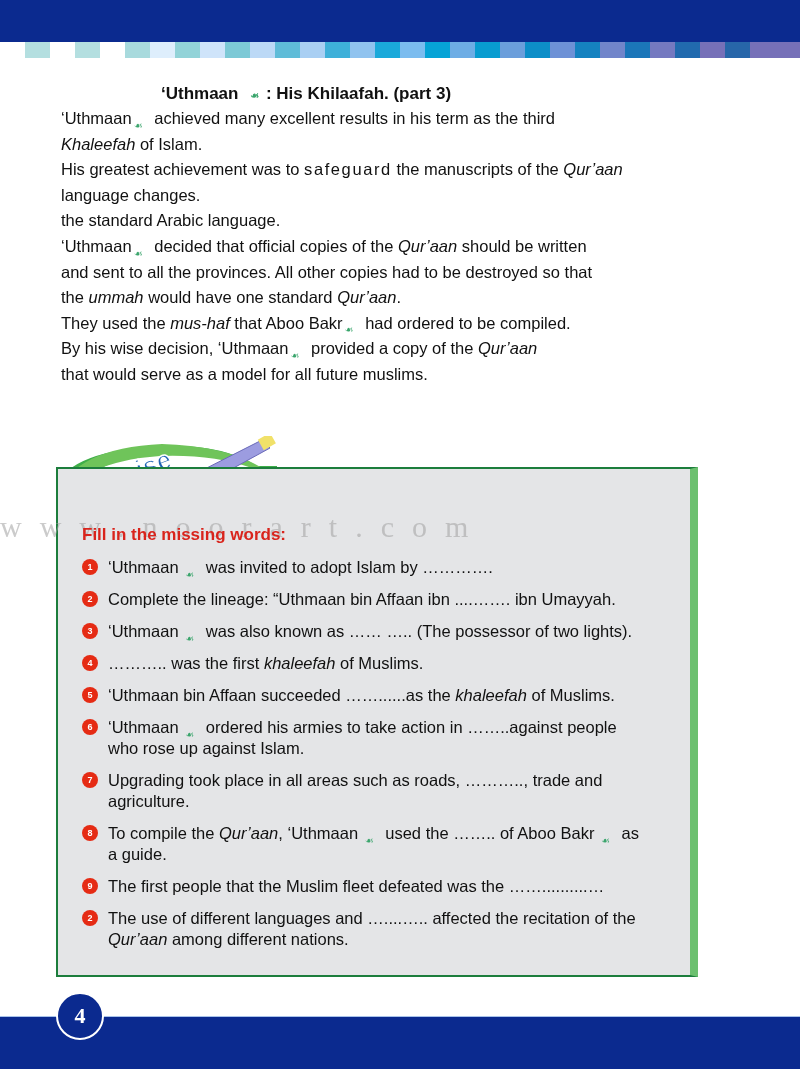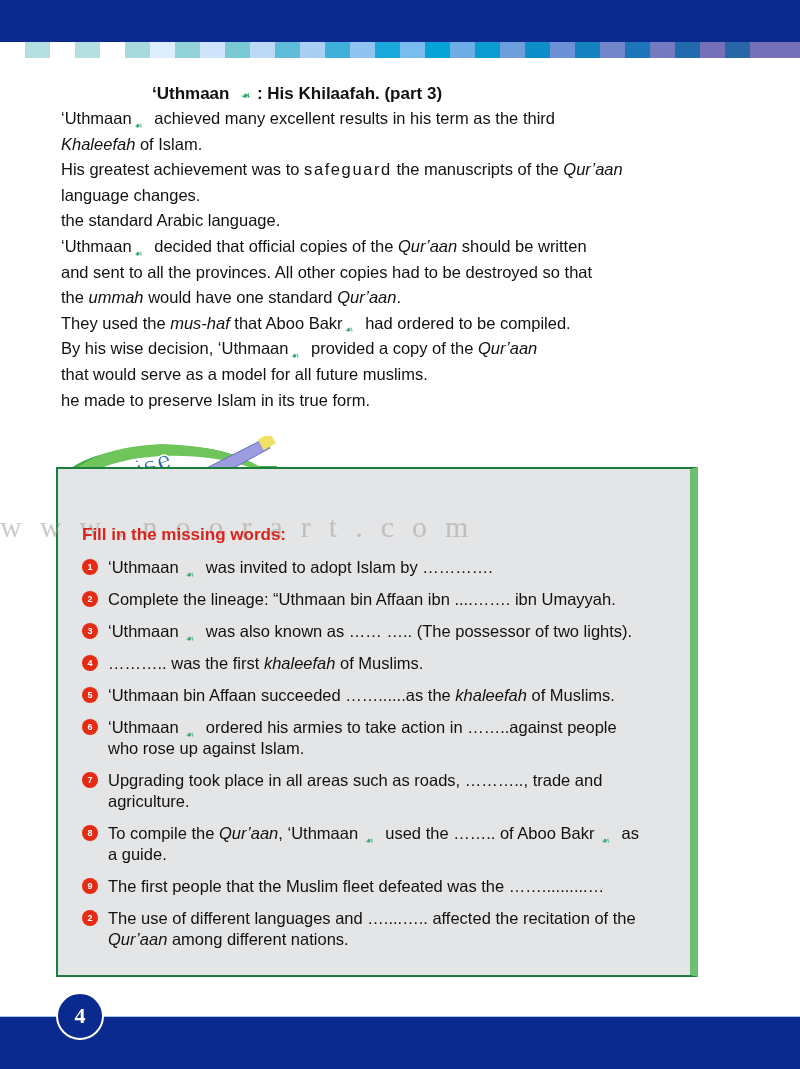--- a/index.html
+++ b/index.html
@@ -1,21 +1,21 @@
 <!DOCTYPE html>
 <html><head>
 <meta charset="utf-8">
 <style>
   html, body { margin:0; padding:0; }
   body { width:800px; height:1069px; position:relative; background:#ffffff; overflow:hidden;
          font-family:"Liberation Sans", sans-serif; color:#111; }
   .top-band { position:absolute; left:0; top:0; width:800px; height:42px; background:#0b2a8f; }
   .squares { position:absolute; left:0; top:42px; width:800px; height:17px; display:flex; }
   .squares span { flex:1; height:16px; }
-  .title { position:absolute; left:152px; top:84px; font-size:17px; font-weight:bold;text-align:right; }
+  .title { position:absolute; left:161px; top:84px; font-size:17px; font-weight:bold;text-align:right; }
   .body-text { position:absolute; left:57px; top:104px; width:640px; font-size:16.5px; line-height:21.6px; }
   .body-text p { margin:4px; }
   .pbuh { display:inline-block; width:14px; height:10px; color:#3aa56c; font-size:10px; vertical-align:middle; margin:0 2px; }
   .sp { letter-spacing:1.6px; }
   .ex-box { position:absolute; left:56px; top:467px; width:642px; height:510px; background:#e4e5e7;
             border:2px solid #1c7d3c; box-sizing:border-box; border-right:8px solid #6cc06f; }
   .ex-heading { position:absolute; left:82px; top:525px; font-size:17px; font-weight:bold; color:#d9241c; }
   .questions { position:absolute; left:82px; top:557px; width:600px; }
   .q { display:flex; align-items:flex-start; font-size:16.5px; line-height:21px; margin-bottom:11px; }
   .q .num { flex:0 0 16px; width:16px; height:16px; border-radius:50%; background:#e52b14; color:#fff;
@@ -79,21 +79,20 @@
     <p><i>Khaleefah</i><span> of Islam.</span></p>
     <p><span>His greatest achievement was to </span><span class="sp">safeguard</span><span> the manuscripts of the </span><i>Qur’aan</i></p>
     <p><span>language changes.</span></p>
     <p><span>the standard Arabic language.</span></p>
     <p><span>‘Uthmaan</span><span class="pbuh">☙</span><span> decided that official copies of the </span><i>Qur’aan</i><span> should be written</span></p>
     <p><span>and sent to all the provinces. All other copies had to be destroyed so that</span></p>
     <p><span>the </span><i>ummah</i><span> would have one standard </span><i>Qur’aan</i><span>.</span></p>
     <p><span>They used the </span><i>mus-haf</i><span> that Aboo Bakr</span><span class="pbuh">☙</span><span> had ordered to be compiled.</span></p>
     <p><span>By his wise decision, ‘Uthmaan</span><span class="pbuh">☙</span><span> provided a copy of the </span><i>Qur’aan</i></p>
     <p><span>that would serve as a model for all future muslims.</span></p>
-    <p><span>he made to preserve Islam in its true form.</span></p>
   </div>
 
 <svg class="ex-banner" style="position:absolute;left:52px;top:436px;" width="250" height="80" viewBox="0 0 250 80">
   <path d="M4 78 L4 50 Q20 14 110 10 Q170 8 205 30 L225 30 L225 33 L205 33 Q170 14 110 17 Q30 22 8 78 Z" fill="#3fae49"></path>
   <path d="M8 70 Q24 26 108 20 Q160 18 200 32 L210 32 Q175 10 110 8 Q22 12 4 60 Z" fill="#6fc45a"></path>
   <text x="14" y="52" font-family="Liberation Sans, sans-serif" font-size="26" font-weight="bold" fill="#1e64b4" stroke="#fff" stroke-width="1.5" transform="rotate(-20 60 40)">Exercise</text>
   <g>
     <polygon points="118,54 135,42 210,4 218,12 145,52" fill="#9c9ce0" stroke="#6a6ab8" stroke-width="1"></polygon>
     <polygon points="118,54 135,42 145,52" fill="#e7c39c"></polygon>
     <polygon points="118,54 124,50 127,53" fill="#333"></polygon>

